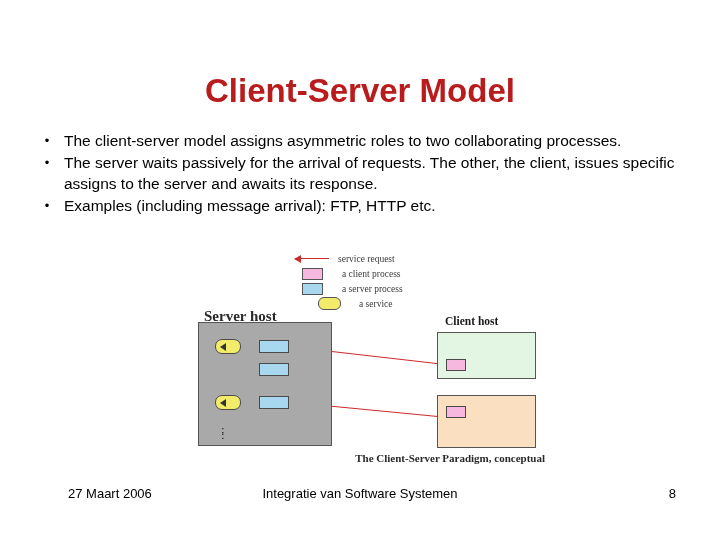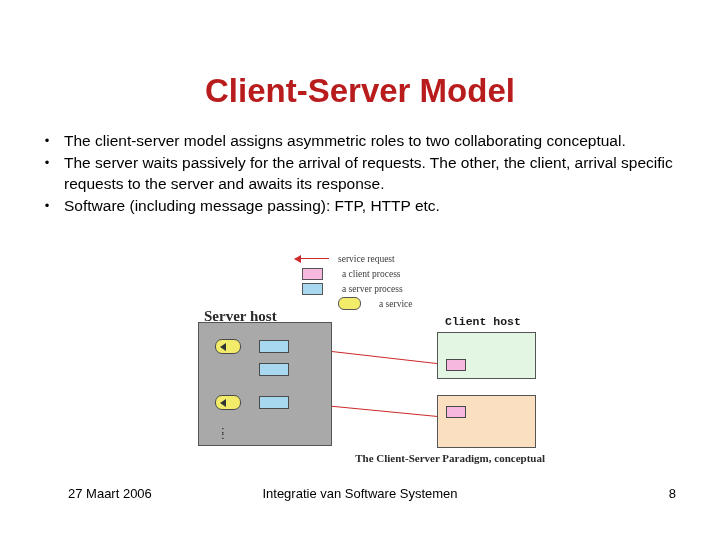--- a/index.html
+++ b/index.html
@@ -122,21 +122,21 @@
     top: 56px;
     font-family: "Liberation Serif", serif;
     font-weight: bold;
     font-size: 15px;
     color: #2a2a2a;
   }
   .client-host-label {
     position: absolute;
     left: 255px;
     top: 63px;
-    font-family: Liberation Mono, monospace;
+    font-family: Liberation Serif, serif;
     font-weight: bold;
     font-size: 11.5px;
     color: #1a1a1a;
   }
   .server-box {
     position: absolute;
     left: 8px;
     top: 70px;
     width: 132px;
     height: 122px;
@@ -249,48 +249,48 @@
 </head>
 <body>
 
 <div class="slide">
 
   <div class="slide-title">Client-Server Model</div>
 
   <div class="bullets">
     <div class="bullet">
       <span class="bullet-marker">•</span>
-      <span class="bullet-text">The client-server model  assigns asymmetric roles to two collaborating conceptual.</span>
+      <span class="bullet-text">The client-server model  assigns asymmetric roles to two collaborating processes.</span>
     </div>
     <div class="bullet">
       <span class="bullet-marker">•</span>
-      <span class="bullet-text">The server waits passively for the arrival of requests.  The other, the client, arrival specific requests to the server and awaits its response.</span>
+      <span class="bullet-text">The server waits passively for the arrival of requests.  The other, the client, issues specific assigns to the server and awaits its response.</span>
     </div>
     <div class="bullet">
       <span class="bullet-marker">•</span>
-      <span class="bullet-text">Software (including message passing): FTP, HTTP etc.</span>
+      <span class="bullet-text">Examples (including message arrival): FTP, HTTP etc.</span>
     </div>
   </div>
 
   <div class="figure">
 
     <div class="legend">
       <div class="legend-row" style="left:0; top:0;">
         <span class="legend-arrow"></span>
         <span class="legend-label">service request</span>
       </div>
       <div class="legend-row" style="left:7px; top:15px;">
         <span class="sw-pink"></span>
         <span class="legend-label" style="margin-left:19px;">a client process</span>
       </div>
       <div class="legend-row" style="left:7px; top:30px;">
         <span class="sw-blue"></span>
         <span class="legend-label" style="margin-left:19px;text-align:right;">a server process</span>
       </div>
-      <div class="legend-row" style="left:22px; top:45px;padding-left:21px;">
+      <div class="legend-row" style="left:2px; top:45px;padding-left:21px;">
         <span class="sw-yellow"></span>
         <span class="legend-label" style="margin-left:18px;">a service</span>
       </div>
     </div>
 
     <div class="conn" style="left:72px; top:91px; width:200px; transform: rotate(6.5deg);"></div>
     <div class="conn" style="left:72px; top:147px; width:200px; transform: rotate(5.5deg);"></div>
 
     <div class="server-host-label">Server host</div>
     <div class="client-host-label">Client host</div>

